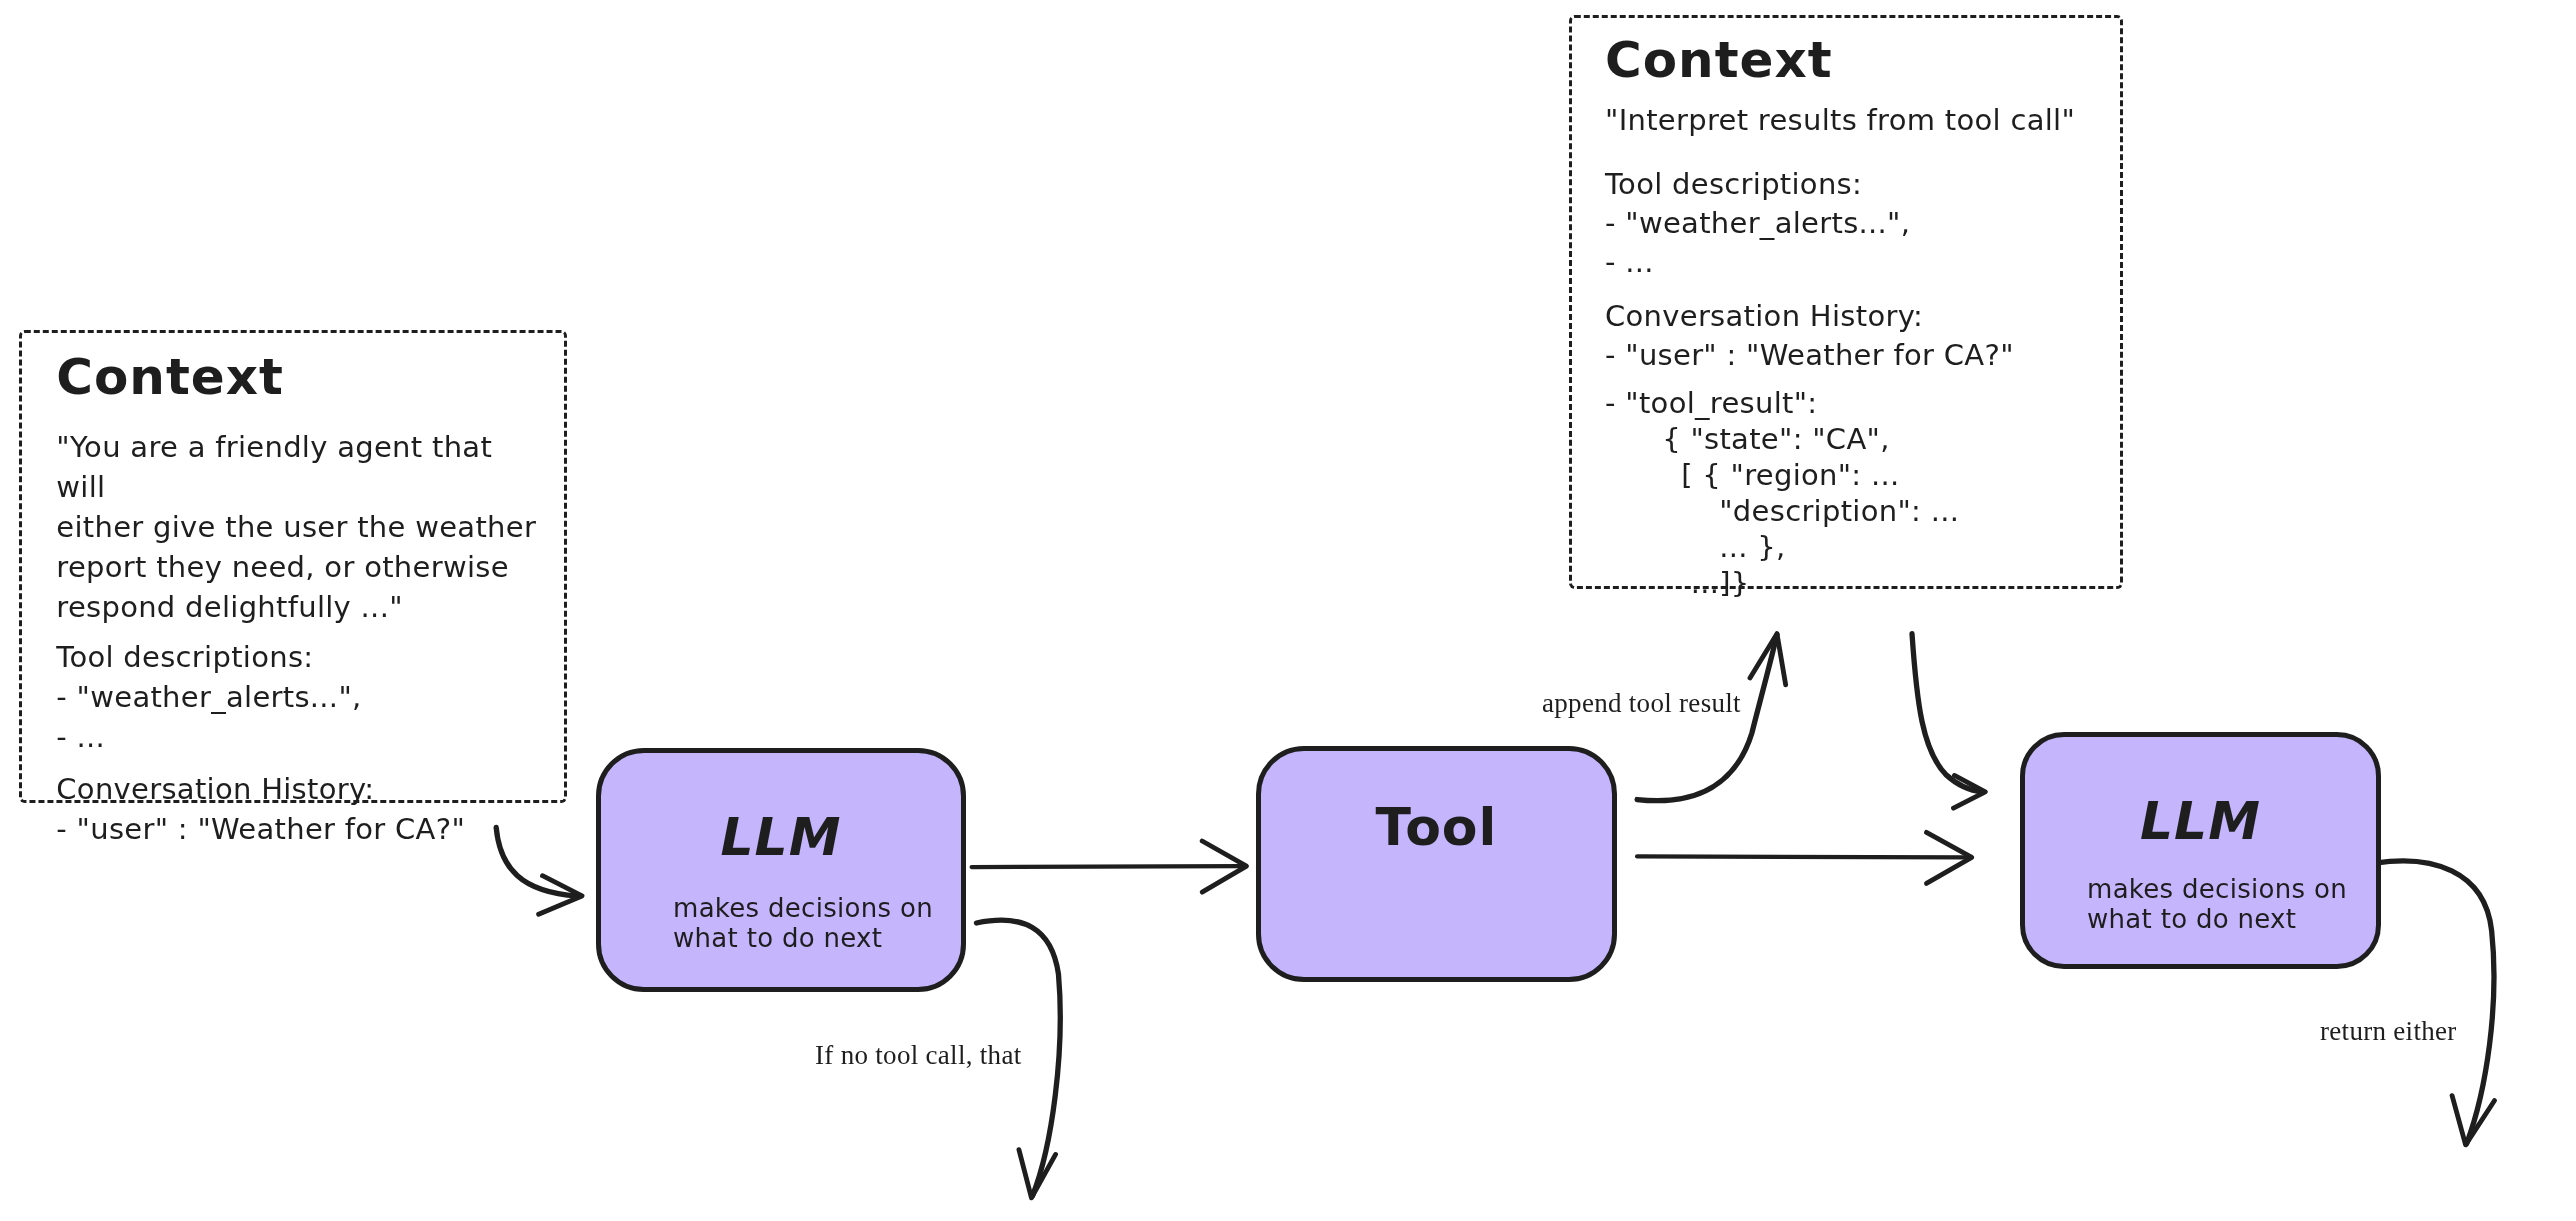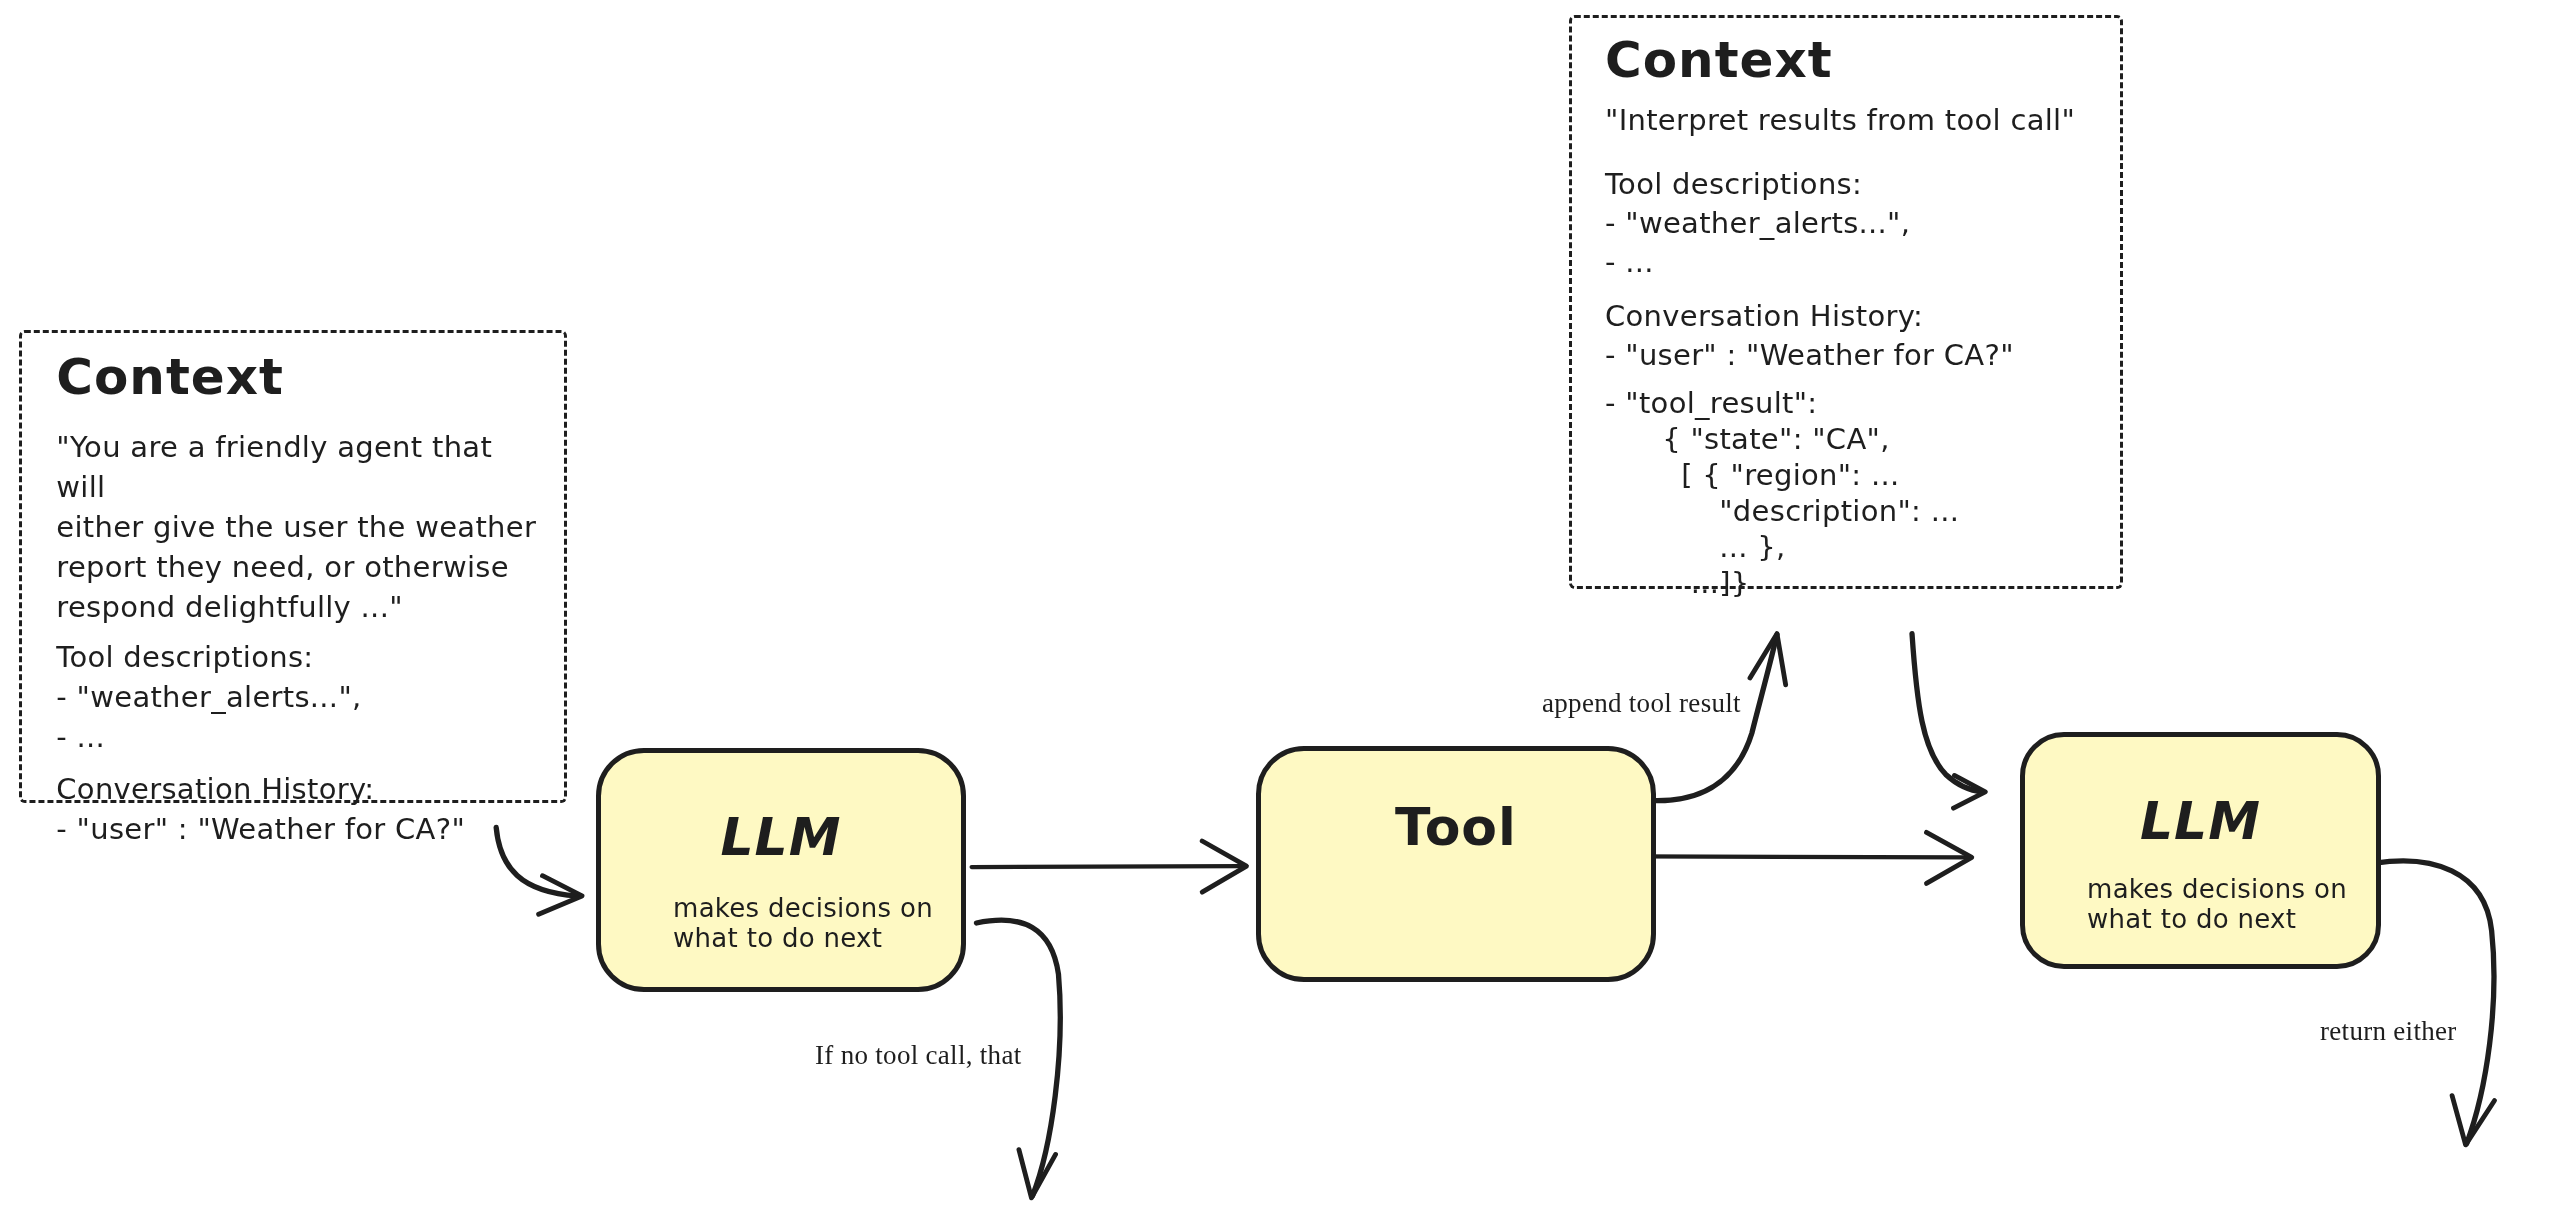--- a/index.html
+++ b/index.html
@@ -27,21 +27,21 @@
   .ctx-body {
     white-space: pre-wrap;
     font-size: 29px;
     line-height: 40px;
     letter-spacing: 0.3px;
   }
   .node-box {
     position: absolute;
     border: 5.8px solid #1e1e1e;
     border-radius: 48px;
-    background: #fef9c3;
+    background: #c4b5fd;
   }
   .node-title {
     position: absolute;
     left: 0; right: 0;
     text-align: center;
     font-size: 52px;
     font-weight: 700;
     letter-spacing: 1px;
   }
   .node-title.italic { font-style: italic; }
@@ -87,21 +87,21 @@
   #ctx-right .p1 { margin-top: 11.6px; line-height: 39px; }
   #ctx-right .p2 { margin-top: 25px; line-height: 39px; }
   #ctx-right .p3 { margin-top: 15.4px; line-height: 39px; }
   #ctx-right .p4 { margin-top: 9.6px; line-height: 36px; }
 
   
   #node-llm1 { left: 596px; top: 748px; width: 370px; height: 244px; }
   #node-llm1 .node-title { top: 54px; }
   #node-llm1 .node-sub { left: 72px; top: 140px; }
 
-  #node-tool { left: 1256px; top: 746px; width: 400px; height: 236px; }
+  #node-tool { left: 1256px; top: 746px; width: 361px; height: 236px; }
   #node-tool .node-title { top: 46px; }
   #node-tool .node-sub { left: 67px; top: 137px; }
 
   #node-llm2 { left: 2020px; top: 732px; width: 361px; height: 237px; border-radius: 44px; }
   #node-llm2 .node-title { top: 54px; }
   #node-llm2 .node-sub { left: 62px; top: 137px; }
 
   
   #lbl-append { left: 1542px; top: 688px; }
   #lbl-exit   { left: 815px;  top: 1040px; }

